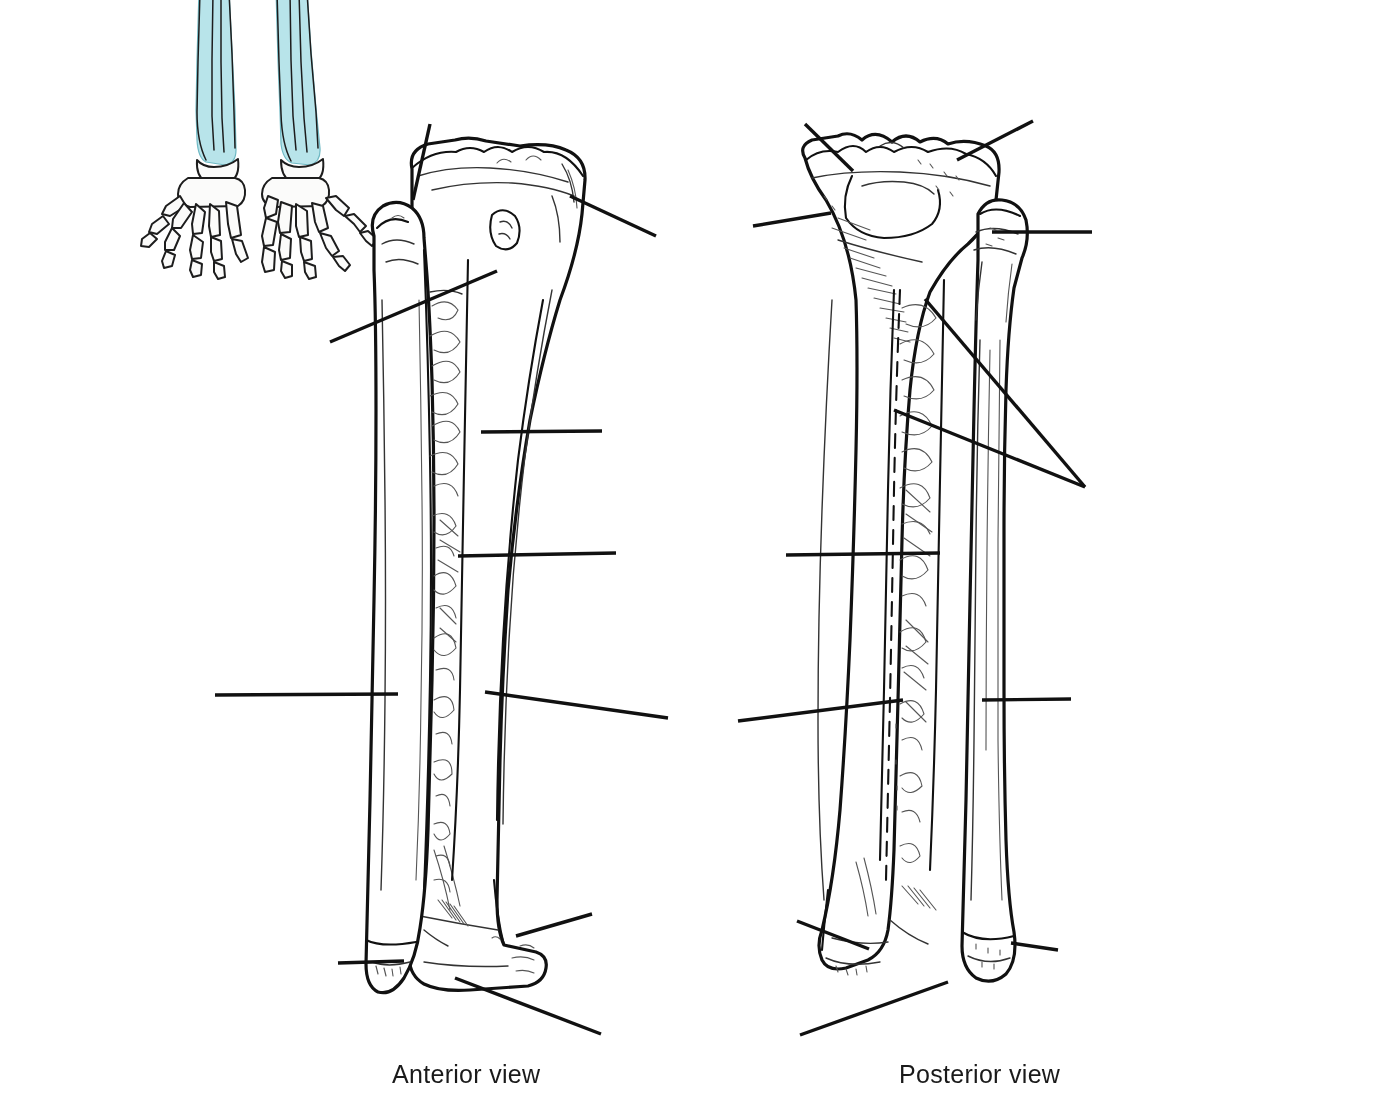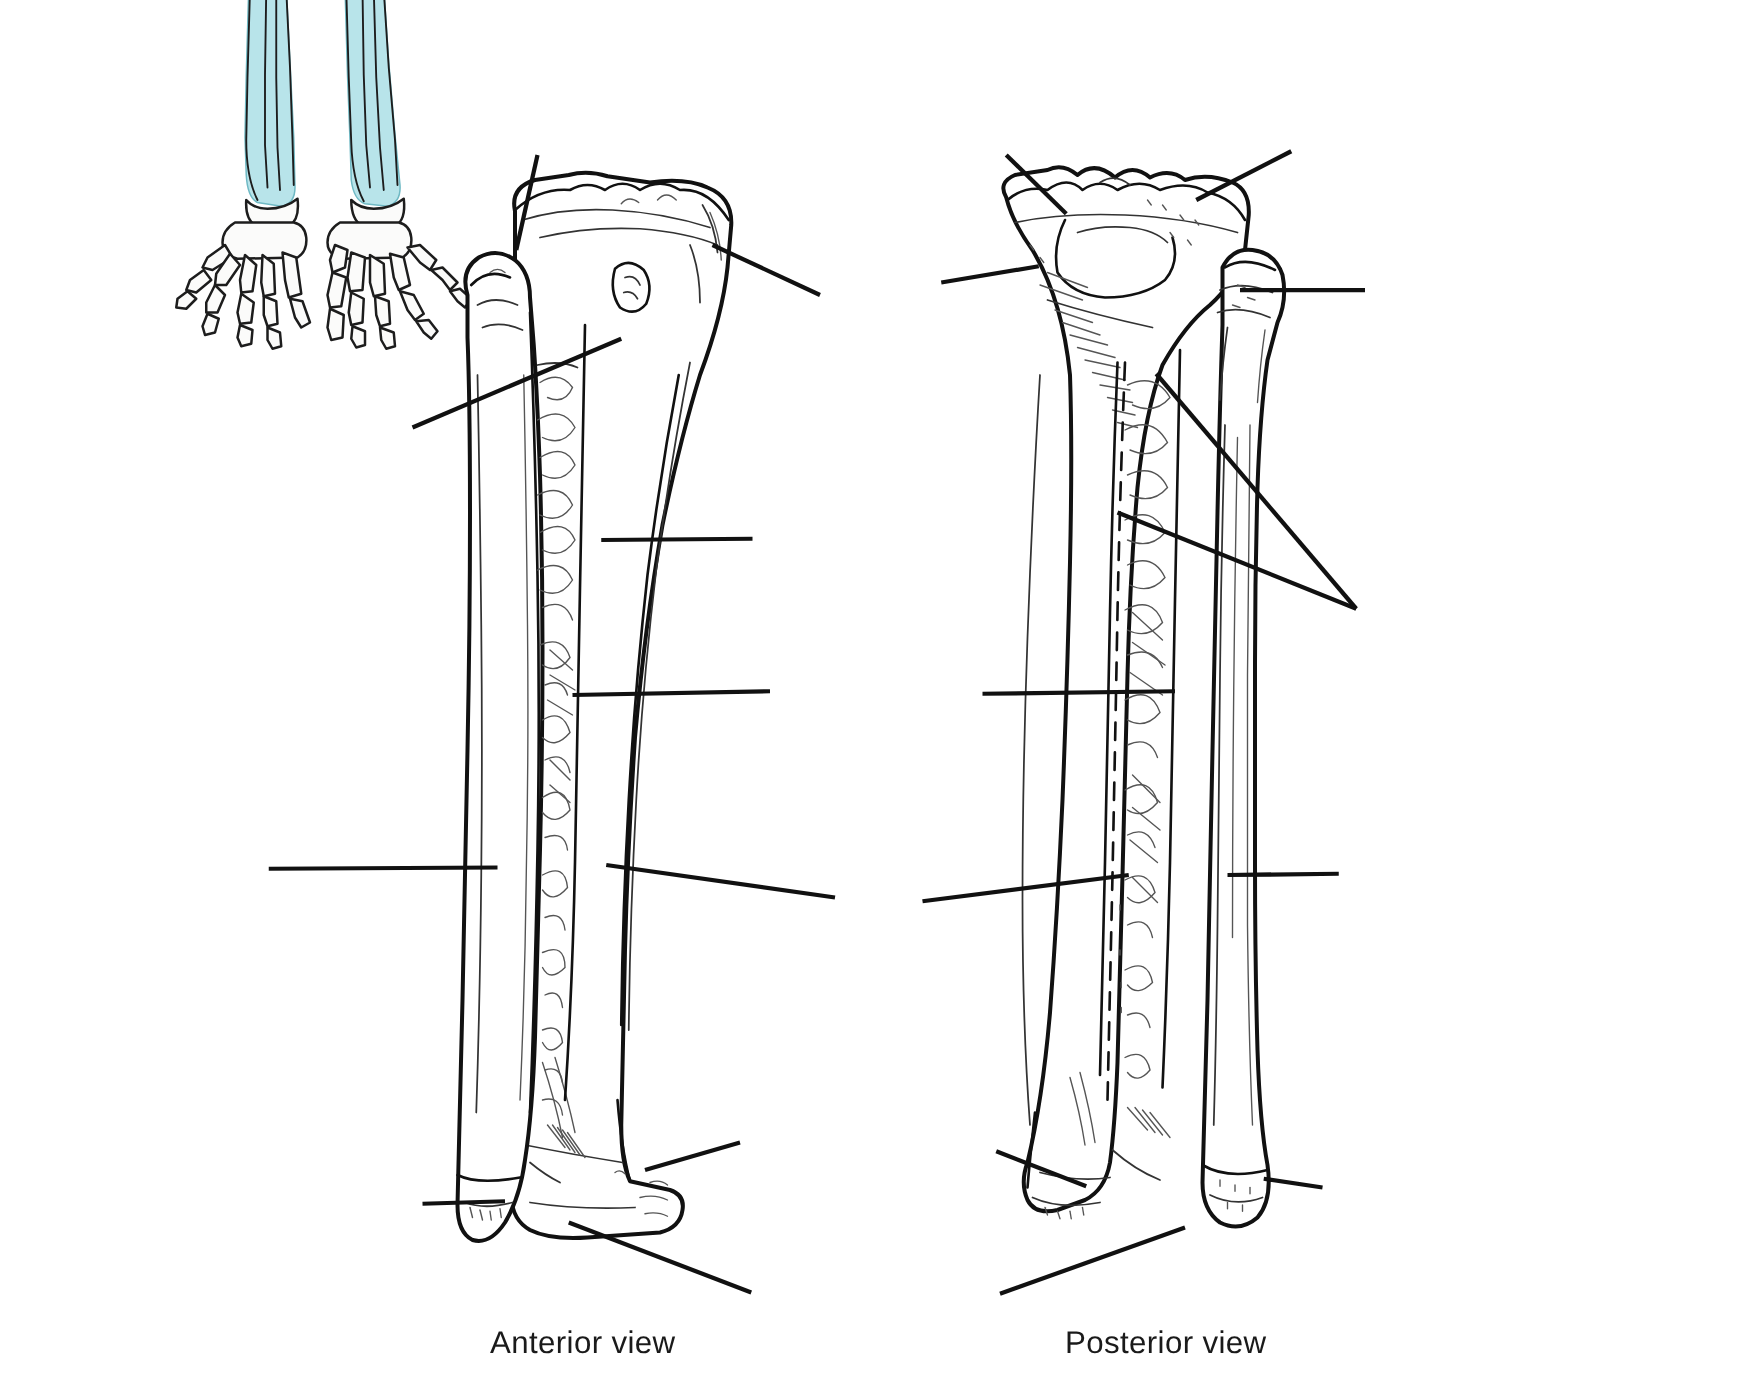--- a/index.html
+++ b/index.html
@@ -12,21 +12,21 @@
   }
   #stage{position:absolute;left:0;top:0;width:1400px;height:788px;}
   .caption{
     position:absolute;
     font-size:25px;
     color:#1a1a1a;
     letter-spacing:0.3px;
     white-space:nowrap;
   }
   #cap-anterior{left:392px;top:1060px;}
-  #cap-posterior{left:852px;top:1060px;}
+  #cap-posterior{left:899px;top:1060px;}
   svg{display:block;}
 </style>
 </head>
 <body>
 
 <div id="stage">
 
   <svg width="1400" height="1100" viewBox="0 0 1400 1100">
 
     <defs>

